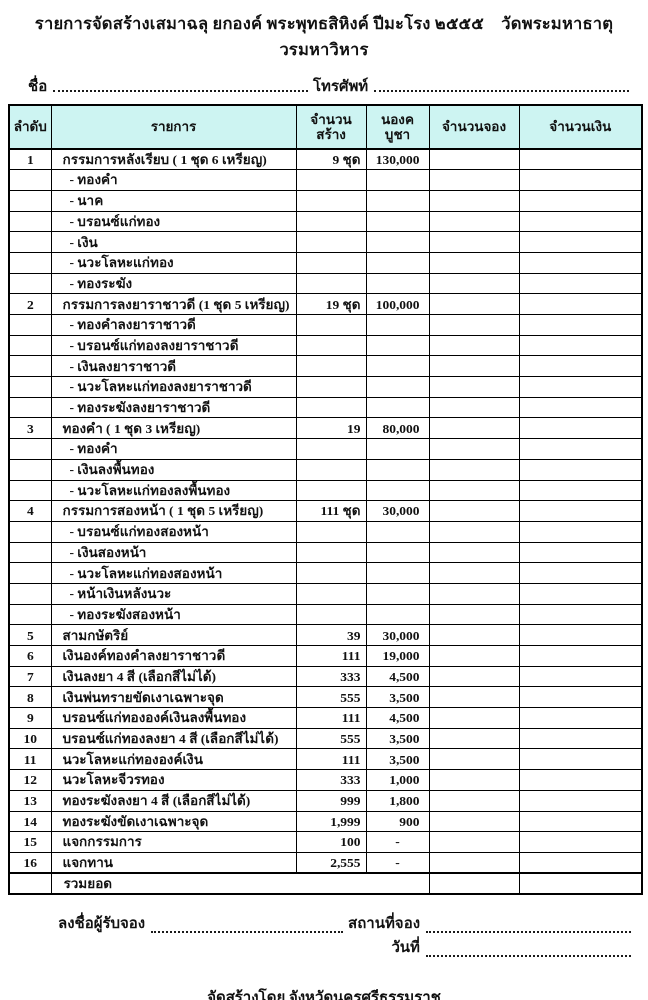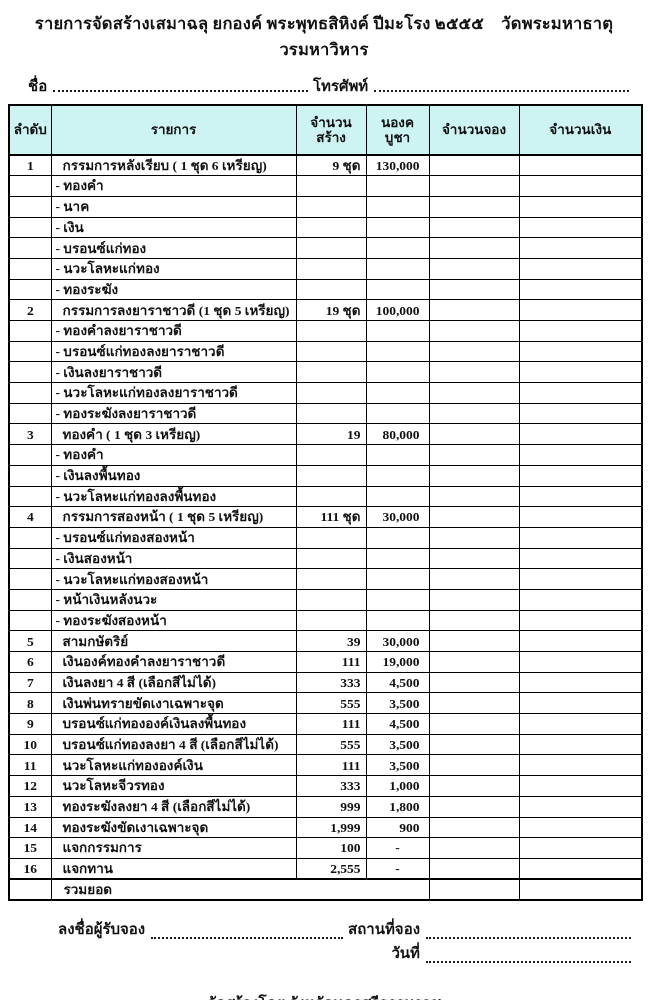--- a/index.html
+++ b/index.html
@@ -39,30 +39,30 @@
   table.order col.c3 { width:70px; }
   table.order col.c4 { width:63px; }
   table.order col.c5 { width:90px; }
   table.order col.c6 { width:123px; }
 
   table.order th, table.order td {
     border:1px solid #000; font-size:13.5px; font-weight:bold;
     line-height:1.12; overflow:hidden; white-space:nowrap;
   }
   thead th {
-    background:#cdf4f2; height:50px; text-align:center;
+    background:#cdf4f2; height:44px; text-align:center;
     vertical-align:middle; font-size:14px;
   }
   thead th .l2 { display:block; }
   thead { border-bottom:2px solid #000; }
 
   tbody tr { height:20.7px; }
   td.c-no   { text-align:center; }
   td.c-item { text-align:left; padding-left:11px; }
-  td.c-item.sub { padding-left:4px; }
+  td.c-item.sub { padding-left:18px; }
   td.c-qty  { text-align:right; padding-right:5px; }
   td.c-price{ text-align:right; padding-right:9px; }
   td.c-price.dash { text-align:center; padding-right:0; }
   tr.total-row { border-top:2px solid #000; }
   tr.total-row td.c-item { padding-left:12px; }
 
   .footer { margin-top:18px; font-size:15px; }
   .sign-row {
     display:flex; align-items:flex-end;
     margin:0 12px 0 58px; height:22px;
@@ -136,29 +136,29 @@
         <tr>
           <td class="c-no"></td>
           <td class="c-item sub">- นาค</td>
           <td class="c-qty"></td>
           <td class="c-price"></td>
           <td class="c-reserve"></td>
           <td class="c-amount"></td>
         </tr>
         <tr>
           <td class="c-no"></td>
+          <td class="c-item sub">- บรอนซ์แก่ทอง</td>
+          <td class="c-qty"></td>
+          <td class="c-price"></td>
+          <td class="c-reserve"></td>
+          <td class="c-amount"></td>
+        </tr>
+        <tr>
+          <td class="c-no"></td>
           <td class="c-item sub">- เงิน</td>
-          <td class="c-qty"></td>
-          <td class="c-price"></td>
-          <td class="c-reserve"></td>
-          <td class="c-amount"></td>
-        </tr>
-        <tr>
-          <td class="c-no"></td>
-          <td class="c-item sub">- บรอนซ์แก่ทอง</td>
           <td class="c-qty"></td>
           <td class="c-price"></td>
           <td class="c-reserve"></td>
           <td class="c-amount"></td>
         </tr>
         <tr>
           <td class="c-no"></td>
           <td class="c-item sub">- นวะโลหะแก่ทอง</td>
           <td class="c-qty"></td>
           <td class="c-price"></td>

